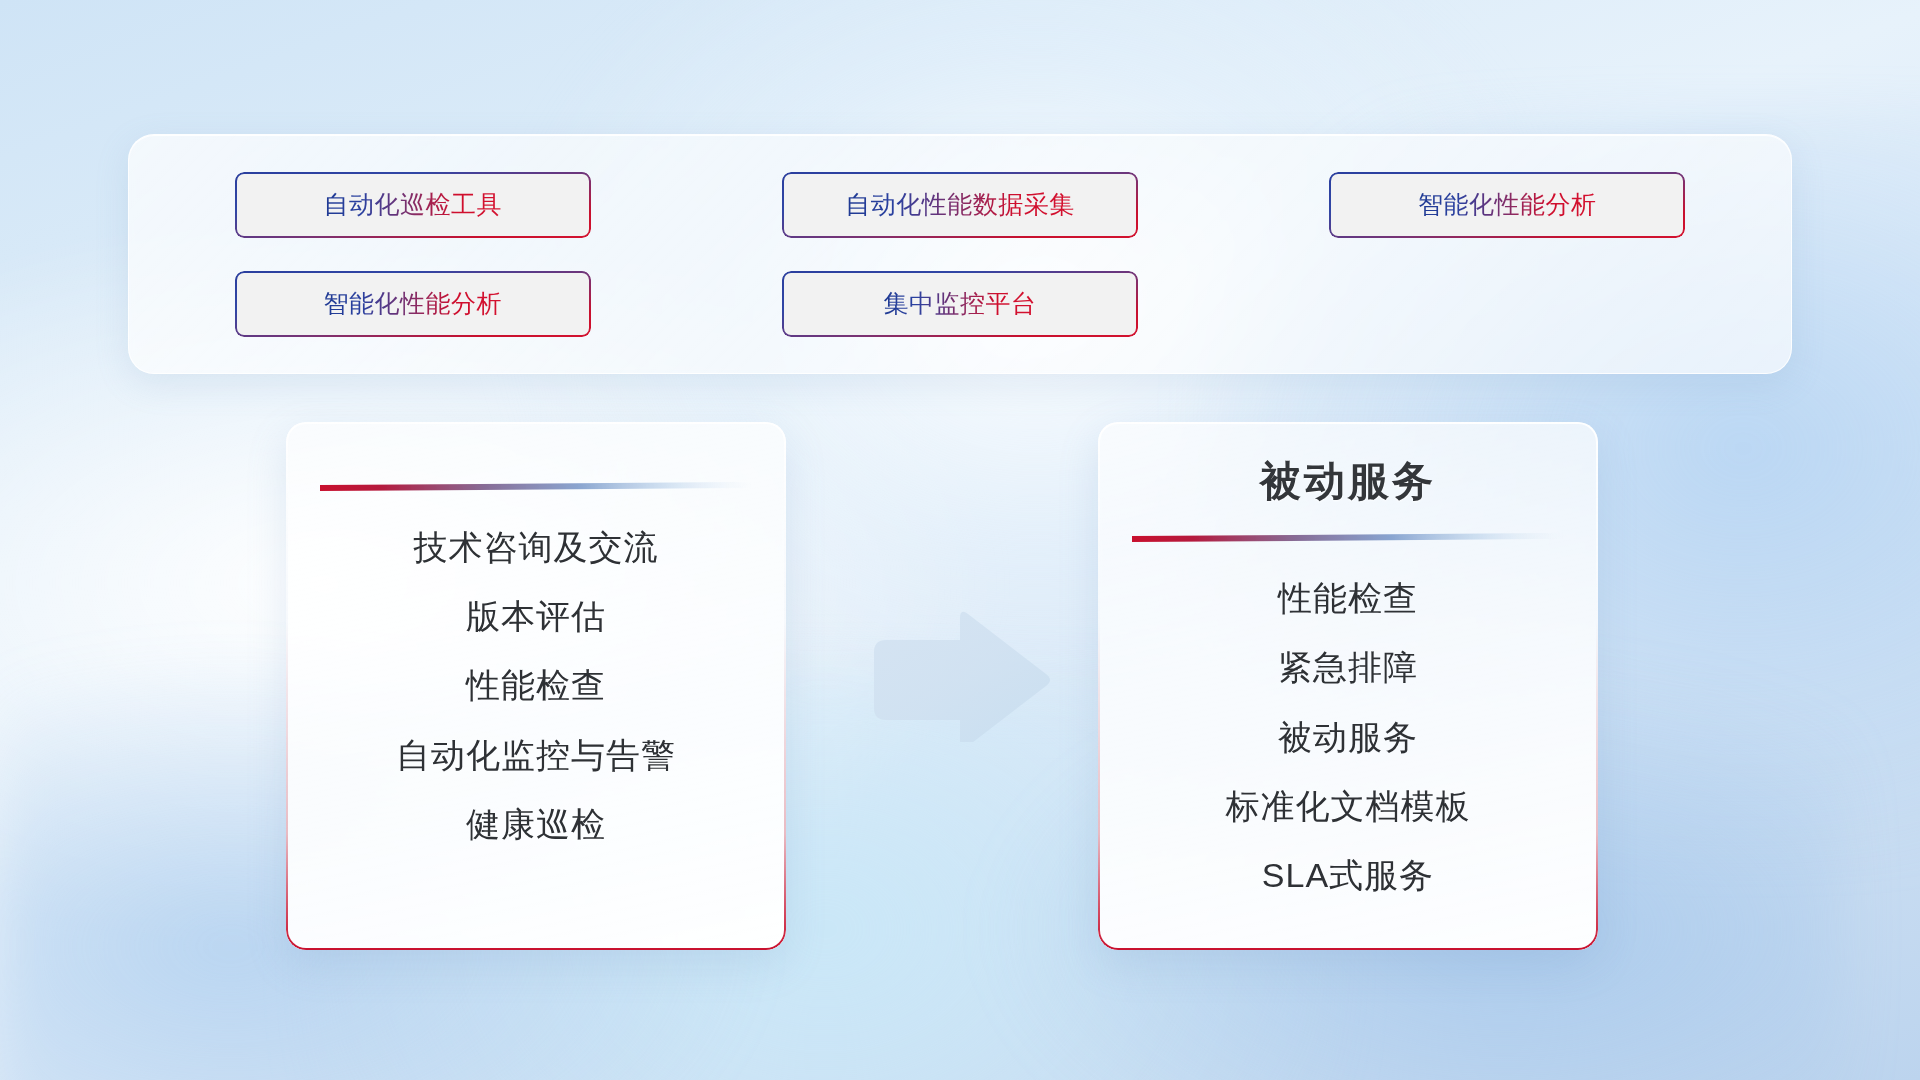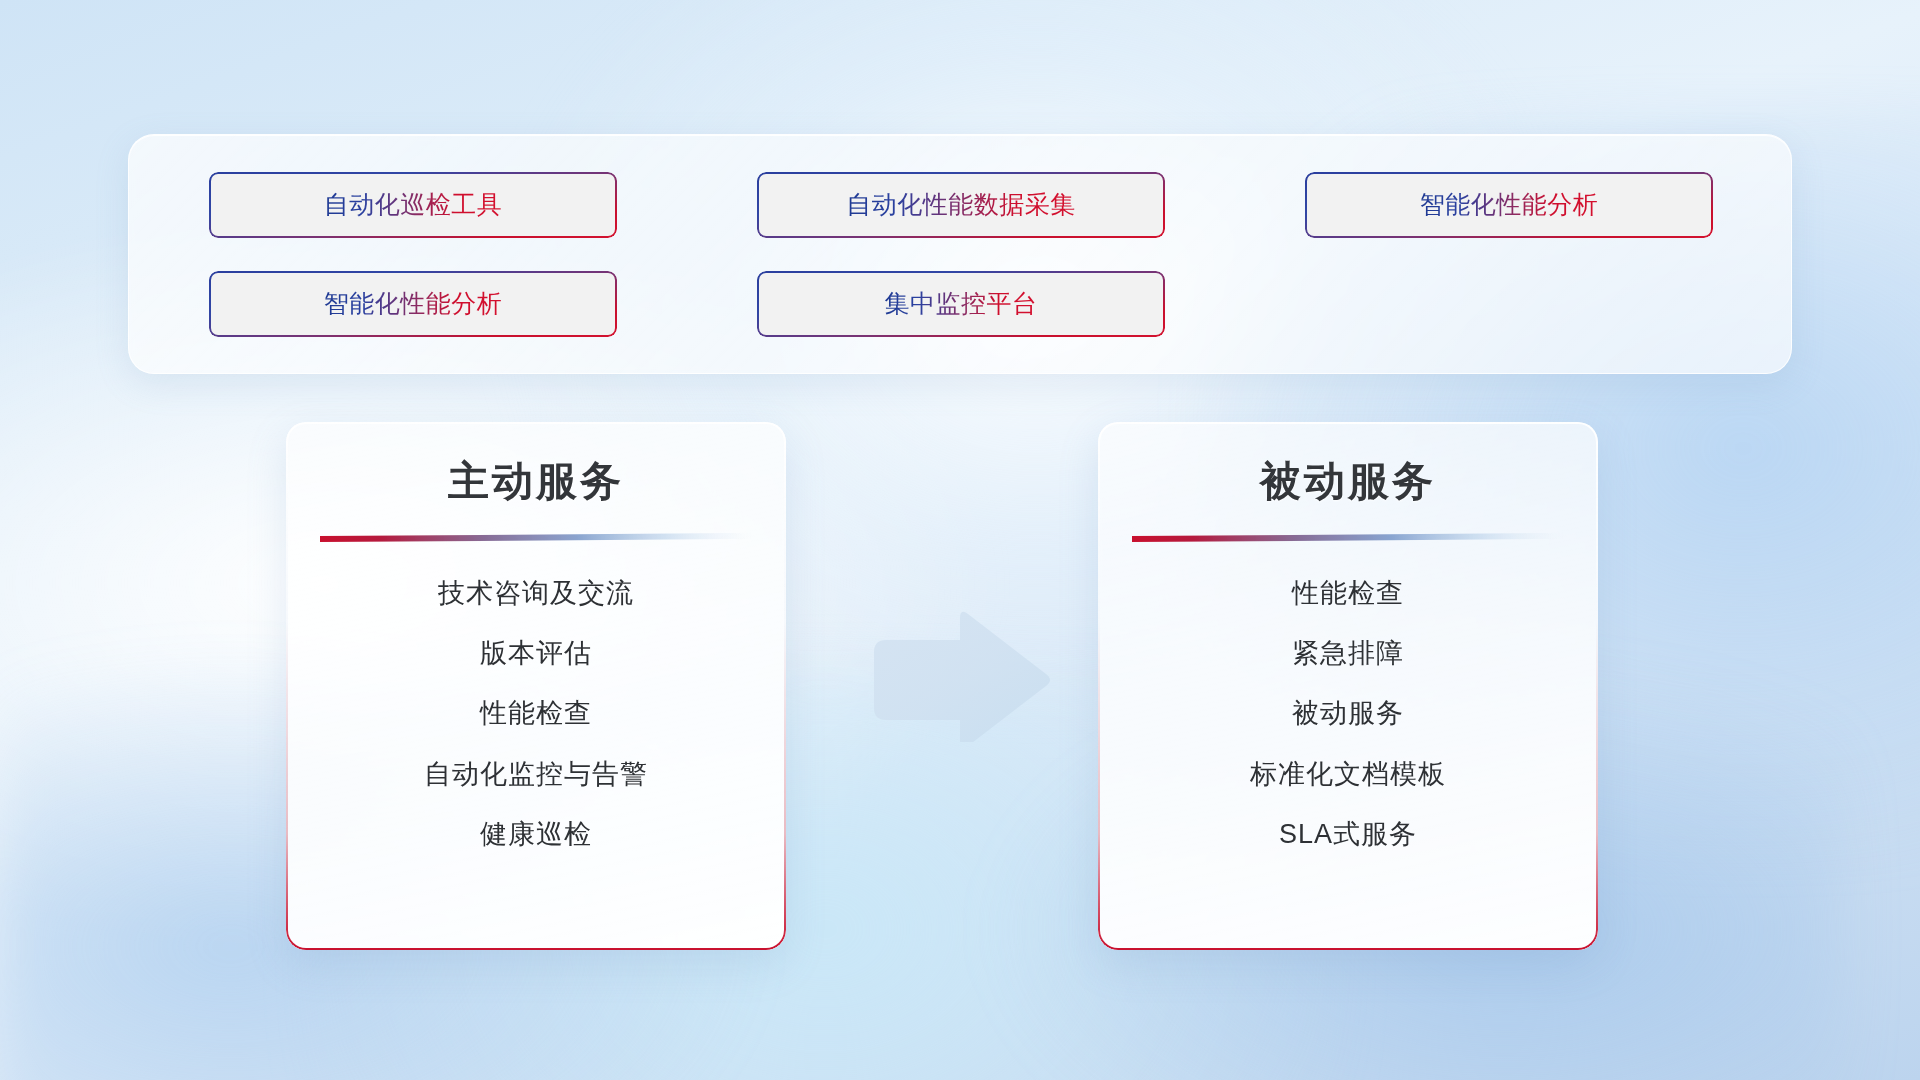--- a/index.html
+++ b/index.html
@@ -64,21 +64,21 @@
     display:grid;
     grid-template-columns:repeat(3,1fr);
     grid-template-rows:repeat(2,1fr);
     column-gap:140px;
     row-gap:28px;
     align-items:center;
     justify-items:center;
   }
   .pill{
     position:relative;
-    width:408px; height:66px;
+    width:356px; height:66px;
     border-radius:9px;
     display:flex; align-items:center; justify-content:center;
     background:#f2f2f2;
     cursor:pointer;
   }
   .pill::before{
     content:"";
     position:absolute; inset:0;
     border-radius:9px;
     padding:2px;
@@ -150,21 +150,21 @@
   .card-divider svg{ width:100%; height:100%; display:block; }
 
   .card-list{
     position:relative;
     margin-top:34px;
     display:flex; flex-direction:column;
     align-items:center;
     gap:25px;
   }
   .card-list-item{
-    font-size:27px;
+    font-size:34px;
     color:#2e3135;
     letter-spacing:1px;
     white-space:nowrap;
     line-height:1.3;
   }
 </style>
 </head>
 <body>
 
 <div id="bg">
@@ -211,21 +211,20 @@
         <stop offset="0%" stop-color="#d4e3f2" stop-opacity="0.95"></stop>
         <stop offset="50%" stop-color="#cfe0f0" stop-opacity="0.85"></stop>
         <stop offset="100%" stop-color="#c6dcee" stop-opacity="0.8"></stop>
       </linearGradient>
     </defs>
     <path d="M8 42 q0 -12 12 -12 h74 v-22 q0 -10 8 -4 l78 60 q8 6 0 12 l-78 60 q-8 6 -8 -4 v-22 h-74 q-12 0 -12 -12 z" fill="url(#arrGrad)"></path>
   </svg>
 </div>
 
 <div class="card" id="card-active">
-  <div class="card-title">主动服务</div>
 
   <div class="card-divider">
     <svg viewBox="0 0 432 9" preserveAspectRatio="none" xmlns="http://www.w3.org/2000/svg">
       <defs>
         <linearGradient id="divGradA" x1="0" y1="0" x2="1" y2="0">
           <stop offset="0%" stop-color="#c8102e" stop-opacity="1"></stop>
           <stop offset="14%" stop-color="#b51a3d" stop-opacity="1"></stop>
           <stop offset="38%" stop-color="#7a5b8a" stop-opacity=".9"></stop>
           <stop offset="60%" stop-color="#6e8fc4" stop-opacity=".8"></stop>
           <stop offset="80%" stop-color="#a9c6e4" stop-opacity=".5"></stop>

